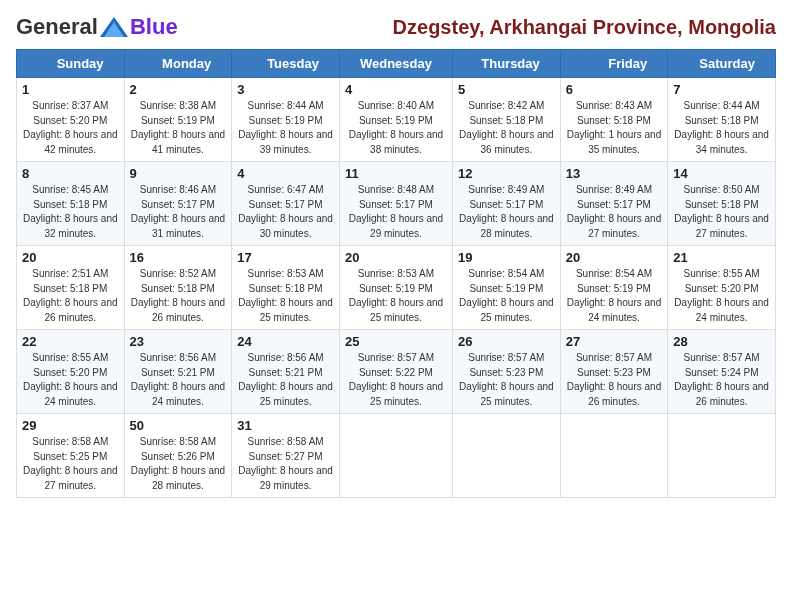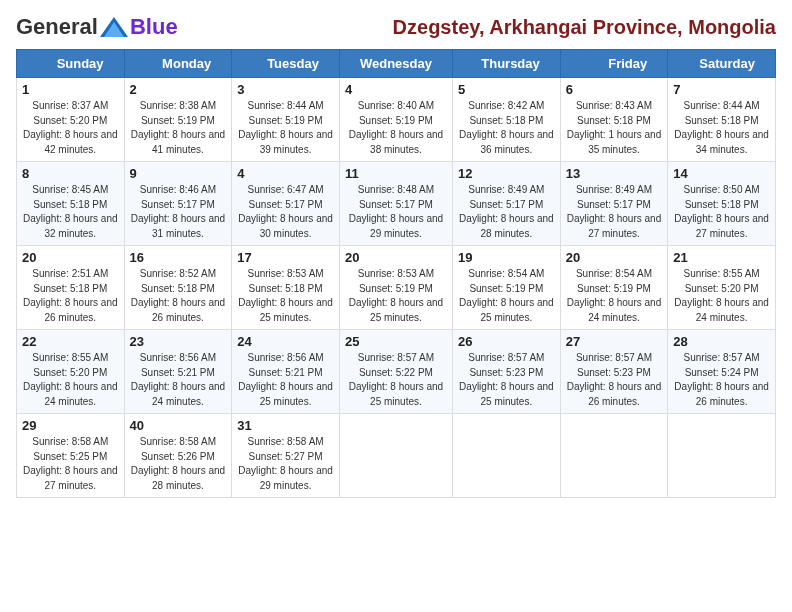--- a/index.html
+++ b/index.html
@@ -361,21 +361,21 @@
       <tr>
         <td>
         <span class="day-number">29</span>
         <div class="cell-content">
           <span>Sunrise: 8:58 AM</span><br>
           <span>Sunset: 5:25 PM</span><br>
           <span>Daylight: 8 hours and 27 minutes.</span>
         </div>
       </td>
         <td>
-        <span class="day-number">40</span>
+        <span class="day-number">50</span>
         <div class="cell-content">
           <span>Sunrise: 8:58 AM</span><br>
           <span>Sunset: 5:26 PM</span><br>
           <span>Daylight: 8 hours and 28 minutes.</span>
         </div>
       </td>
         <td>
         <span class="day-number">31</span>
         <div class="cell-content">
           <span>Sunrise: 8:58 AM</span><br>

